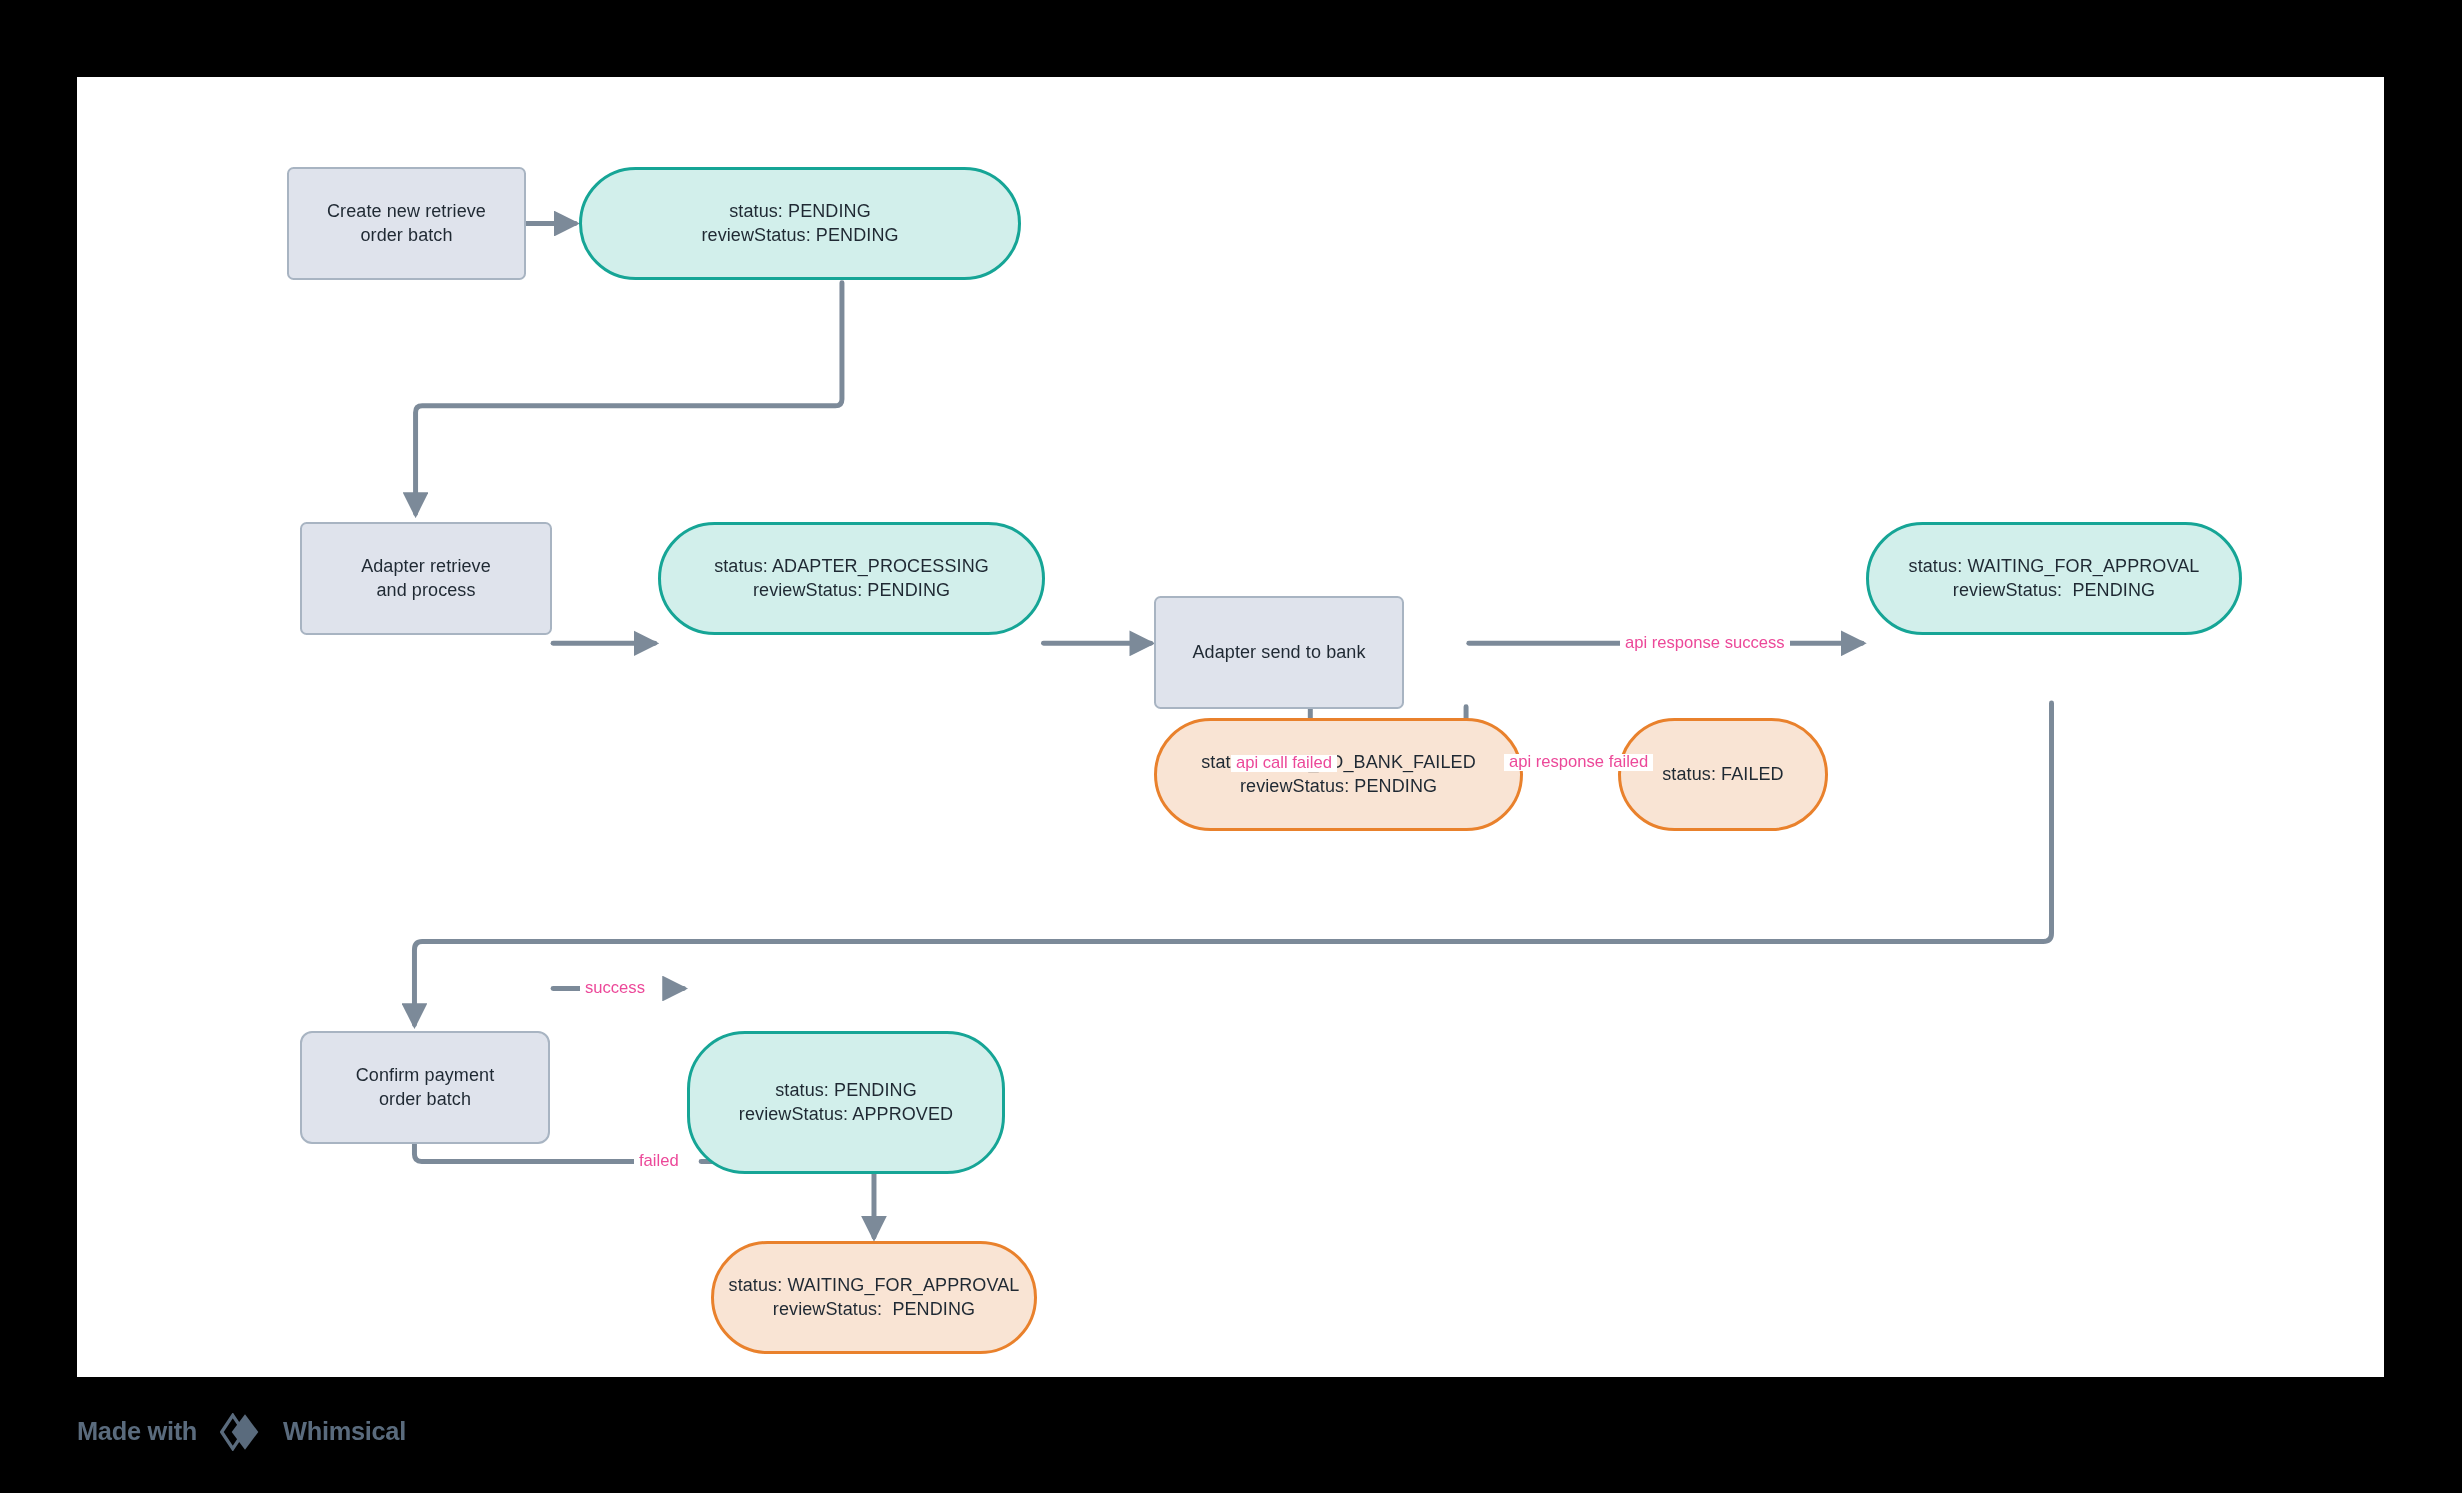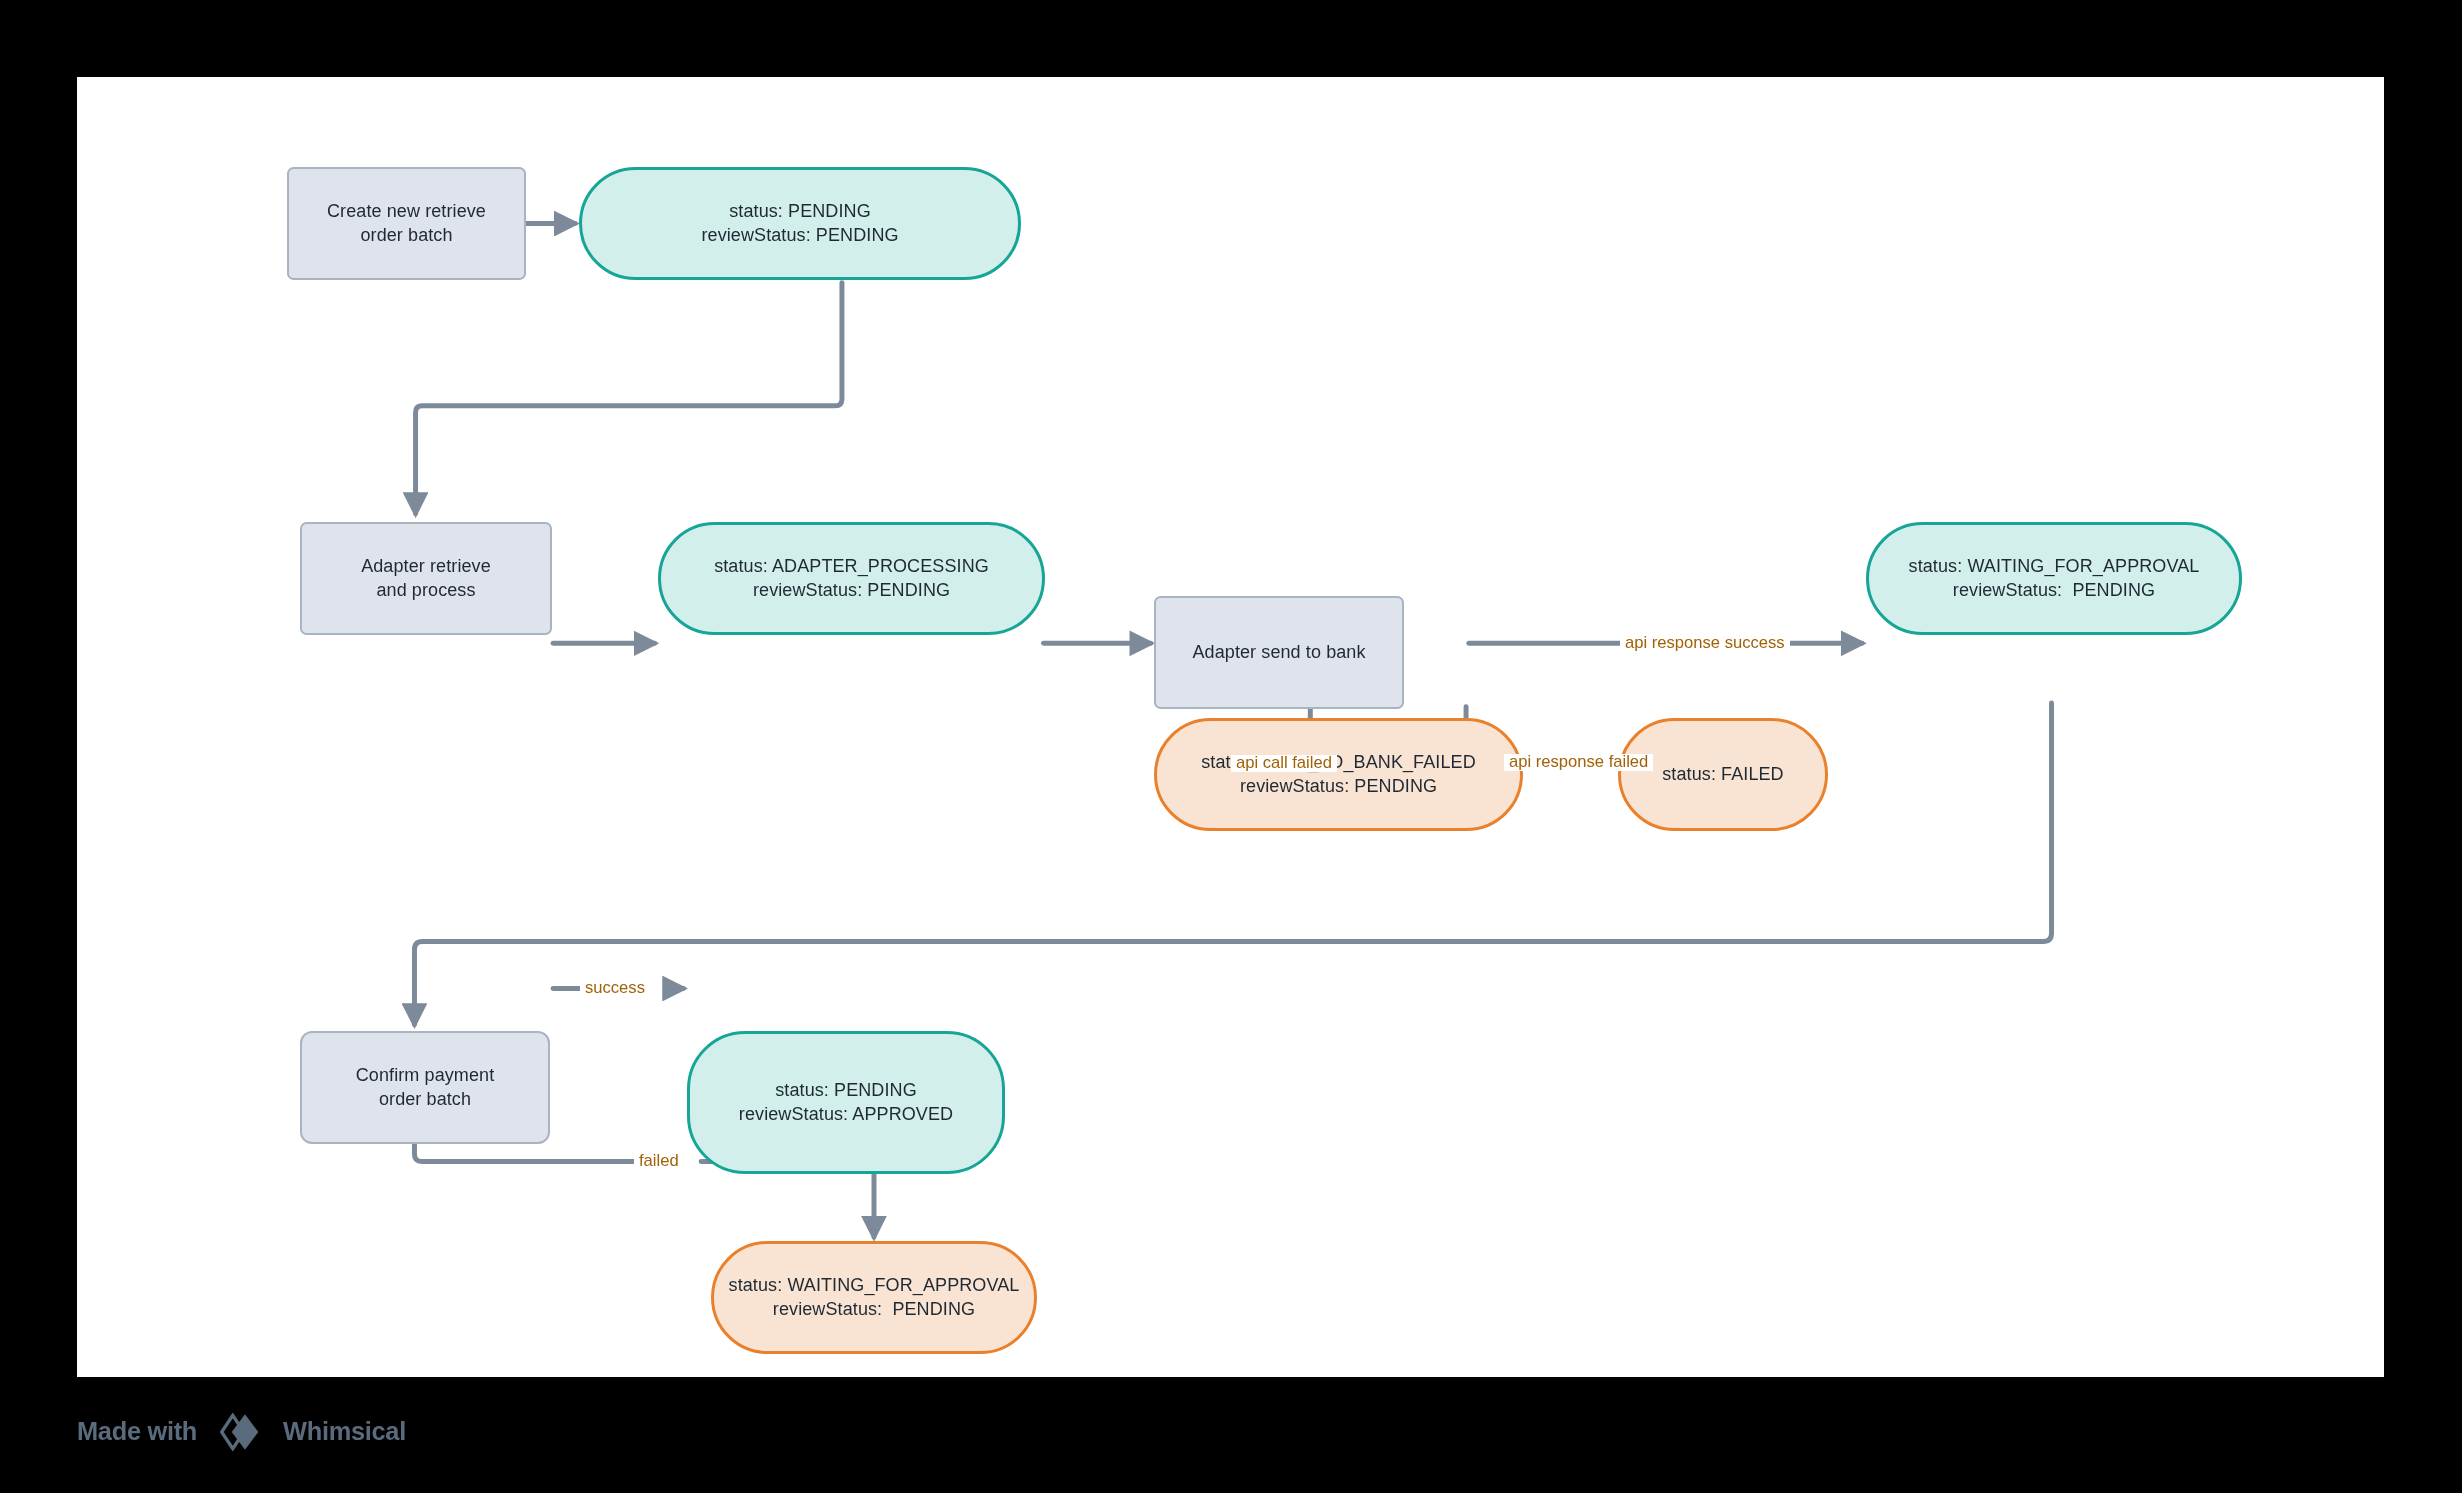--- a/index.html
+++ b/index.html
@@ -62,21 +62,21 @@
   .node-state-orange {
     background: #F9E4D4;
     border: 3.3px solid #E9812C;
     border-radius: 58px;
   }
 
   .node-line { display: block; white-space: pre; }
 
   .edge-label {
     position: absolute;
-    color: #a16207;
+    color: #ec4899;
     font-size: 16.6px;
     line-height: 1;
     background: #ffffff;
     padding: 0 5px;
     white-space: pre;
   }
 
   #footer {
     position: absolute;
     left: 77px;

